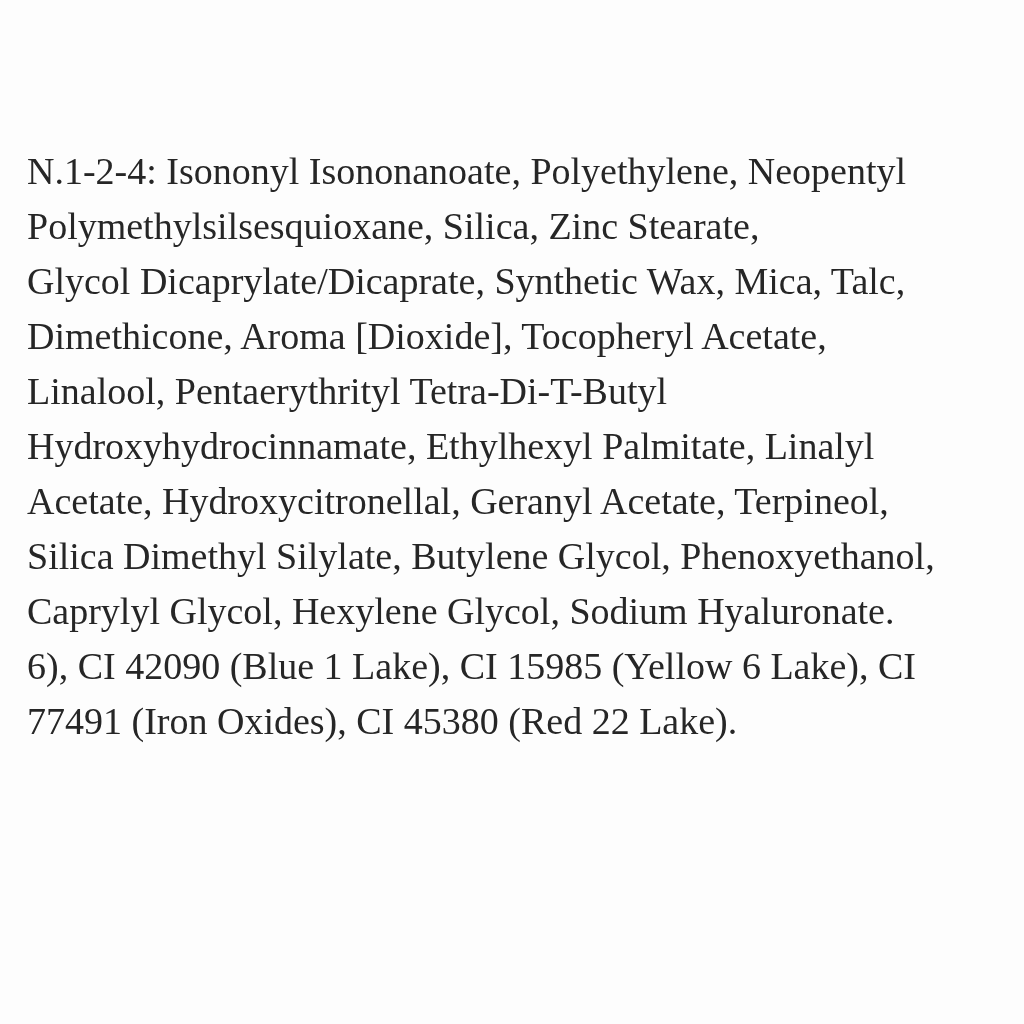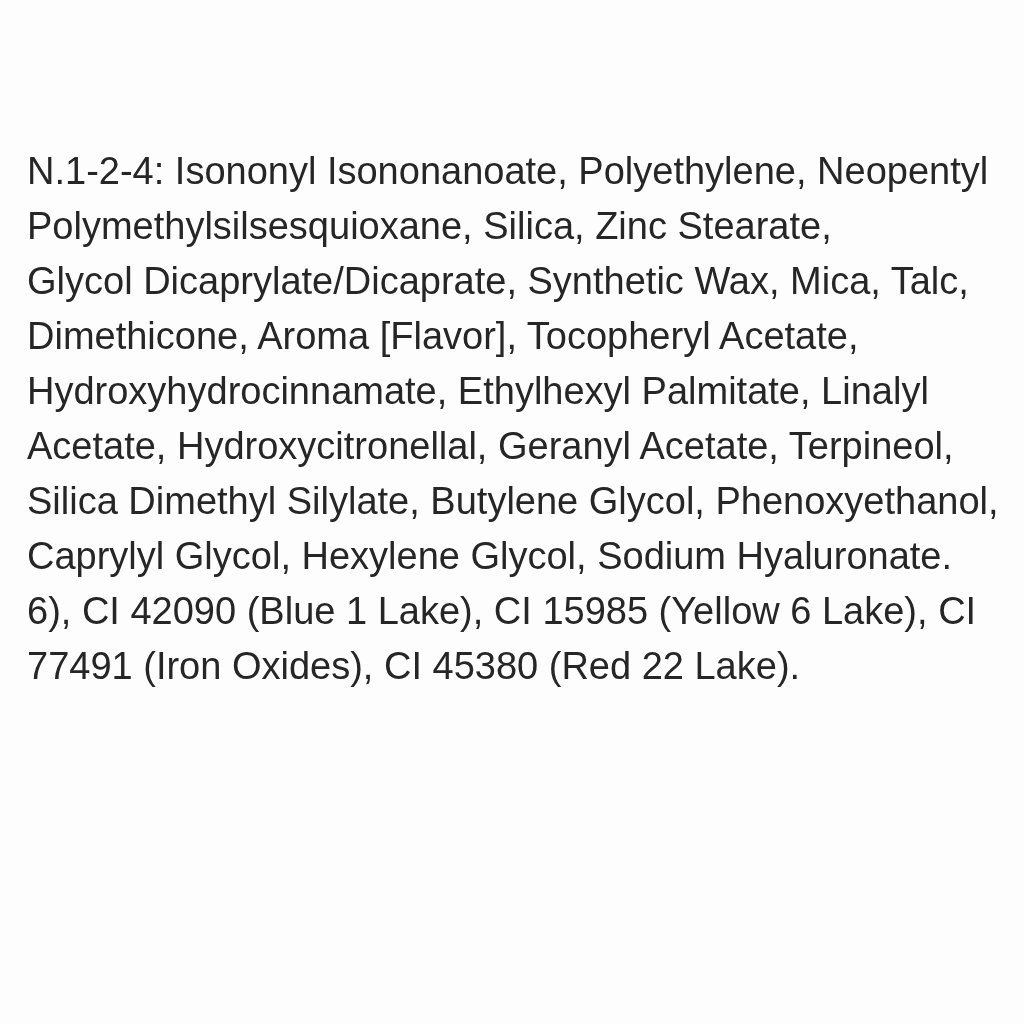--- a/index.html
+++ b/index.html
@@ -1,15 +1,15 @@
 <!DOCTYPE html>
 <html><head>
 <meta charset="utf-8">
 <style>
-  * { box-sizing: border-box; }
+  * { box-sizing: border-box; font-family: Liberation Serif, serif; }
   html, body {
     margin: 0;
     padding: 0;
     width: 1024px;
     height: 1024px;
     overflow: hidden;
   }
   body {
     background: var(--bg, #fdfdfd);
     font-family: "Liberation Sans", sans-serif;
@@ -32,21 +32,22 @@
   }
 </style>
 </head>
 <body style="--bg: #fdfdfd; --fg: #262626;">
 
 <main class="screen">
   <div class="ingredients-text">
       <div class="text-line">N.1-2-4: Isononyl Isononanoate, Polyethylene, Neopentyl</div>
       <div class="text-line">Polymethylsilsesquioxane, Silica, Zinc Stearate,</div>
       <div class="text-line">Glycol Dicaprylate/Dicaprate, Synthetic Wax, Mica, Talc,</div>
-      <div class="text-line">Dimethicone, Aroma [Flavor], Tocopheryl Acetate,</div>
+      <div class="text-line">Dimethicone, Aroma [Dioxide], Tocopheryl Acetate,</div>
+      <div class="text-line">Linalool, Pentaerythrityl Tetra-Di-T-Butyl</div>
       <div class="text-line">Hydroxyhydrocinnamate, Ethylhexyl Palmitate, Linalyl</div>
       <div class="text-line">Acetate, Hydroxycitronellal, Geranyl Acetate, Terpineol,</div>
       <div class="text-line">Silica Dimethyl Silylate, Butylene Glycol, Phenoxyethanol,</div>
       <div class="text-line">Caprylyl Glycol, Hexylene Glycol, Sodium Hyaluronate.</div>
       <div class="text-line">6), CI 42090 (Blue 1 Lake), CI 15985 (Yellow 6 Lake), CI</div>
       <div class="text-line">77491 (Iron Oxides), CI 45380 (Red 22 Lake).</div>
     </div>
 </main>
 
 </body></html>

